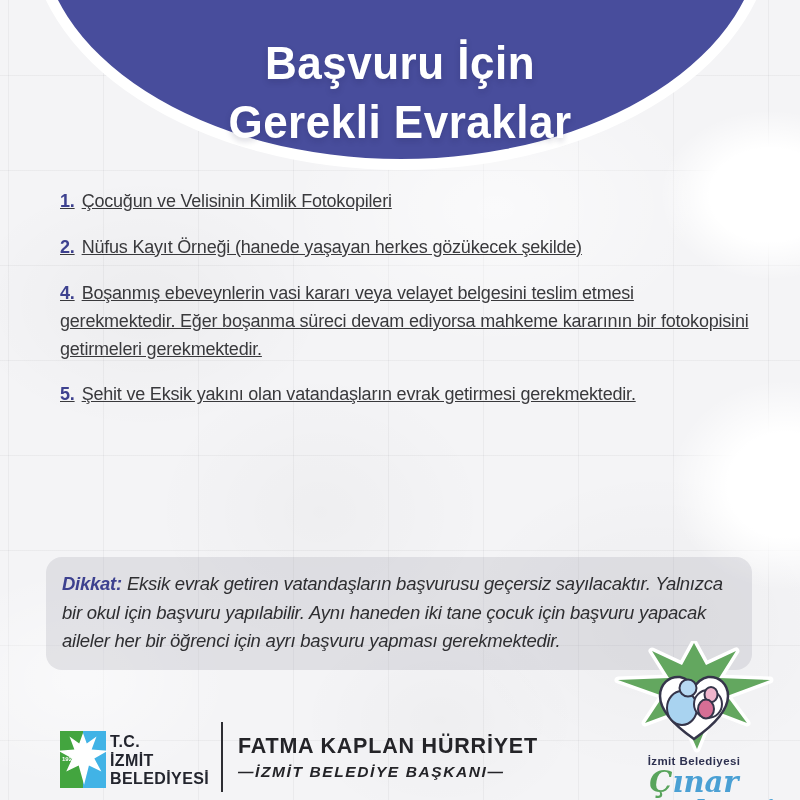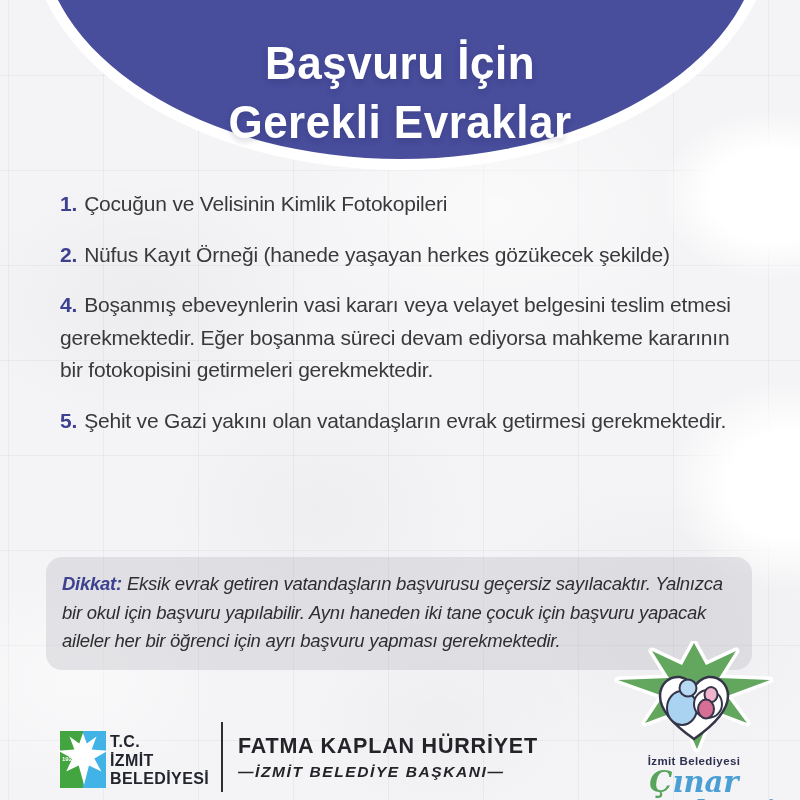--- a/index.html
+++ b/index.html
@@ -27,21 +27,21 @@
   
   .header-ellipse{position:absolute;left:29px;top:-314px;width:722px;height:462px;
     border-radius:50%;border:11px solid #ffffff;background:#484d9c;}
   .header-text{position:absolute;left:0;right:0;top:33px;text-align:center;color:#ffffff;
     font-weight:800;font-size:44px;line-height:1.25;letter-spacing:0.5px;
     transform:scaleY(1.07);transform-origin:top center;
     text-shadow:0 3px 6px rgba(20,20,60,0.18);}
 
   
   .list{position:absolute;left:60px;top:188px;width:692px;}
-  .item{margin:0 0 18px 0;font-size:21px;line-height:1.55;color:#39393c;letter-spacing:-0.2px;}
+  .item{margin:0 0 18px 0;font-size:18px;line-height:1.55;color:#39393c;letter-spacing:-0.2px;text-decoration:underline;}
   .num{font-weight:700;color:#3d418f;margin-right:7px;}
 
   
   .note-panel{position:absolute;left:46px;top:557px;width:706px;box-sizing:border-box;
     background:rgba(168,168,178,0.26);border-radius:16px;padding:13px 14px 14px 16px;}
   .note-text{font-style:italic;font-size:18.5px;line-height:1.55;color:#2e2e31;letter-spacing:-0.25px;}
   .note-label{font-weight:800;color:#3d418f;margin-right:5px;}
 
   
   .izmit-logo{position:absolute;left:60px;top:731px;width:46px;height:57px;}
@@ -76,21 +76,21 @@
   <div class="header-ellipse"></div>
   <div class="header-text">
     <div>Başvuru İçin</div>
     <div>Gerekli Evraklar</div>
   </div>
 
   <div class="list">
     <p class="item"><span class="num">1.</span><span>Çocuğun ve Velisinin Kimlik Fotokopileri</span></p>
     <p class="item"><span class="num">2.</span><span>Nüfus Kayıt Örneği (hanede yaşayan herkes gözükecek şekilde)</span></p>
     <p class="item"><span class="num">4.</span><span>Boşanmış ebeveynlerin vasi kararı veya velayet belgesini teslim etmesi gerekmektedir. Eğer boşanma süreci devam ediyorsa mahkeme kararının bir fotokopisini getirmeleri gerekmektedir.</span></p>
-    <p class="item"><span class="num">5.</span><span>Şehit ve Gazi yakını olan vatandaşların evrak getirmesi gerekmektedir.</span></p>
+    <p class="item"><span class="num">5.</span><span>Şehit ve Eksik yakını olan vatandaşların evrak getirmesi gerekmektedir.</span></p>
   </div>
 
   <div class="note-panel">
     <div class="note-text">
       <span class="note-label">Dikkat:</span><span>Eksik evrak getiren vatandaşların başvurusu geçersiz sayılacaktır. Yalnızca bir okul için başvuru yapılabilir. Aynı haneden iki tane çocuk için başvuru yapacak aileler her bir öğrenci için ayrı başvuru yapması gerekmektedir.</span>
     </div>
   </div>
 
   <div class="izmit-logo">
     <div class="half-green"></div>

